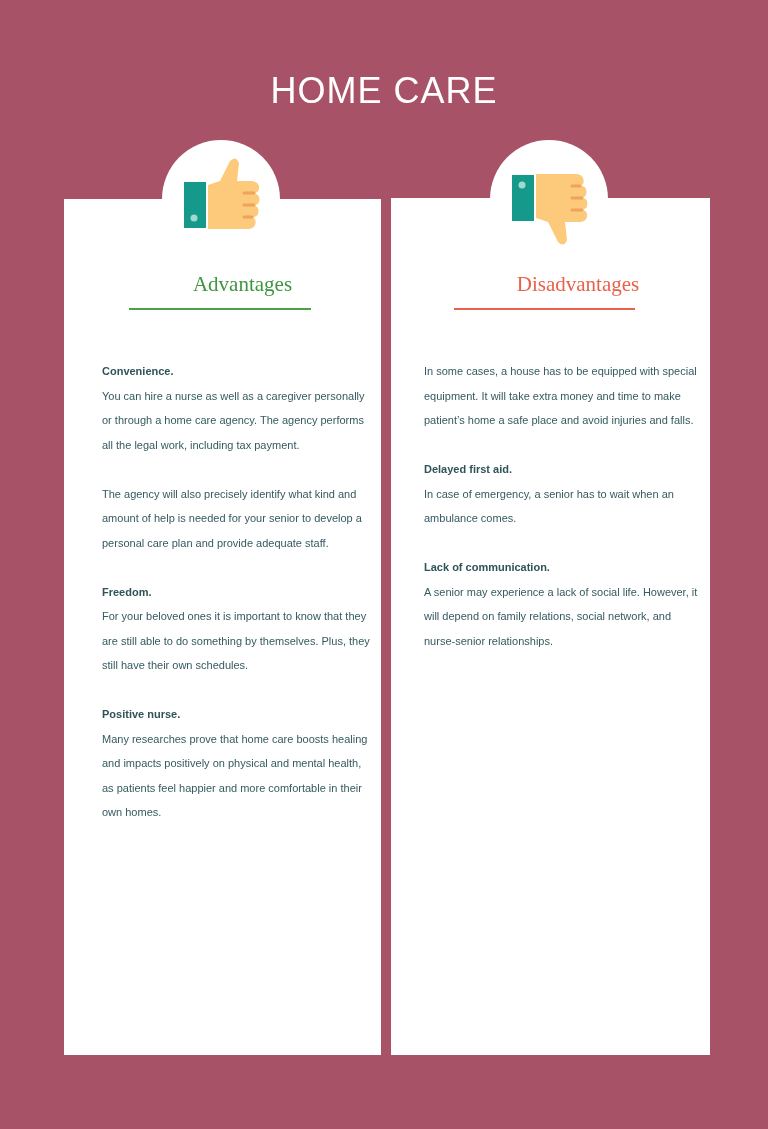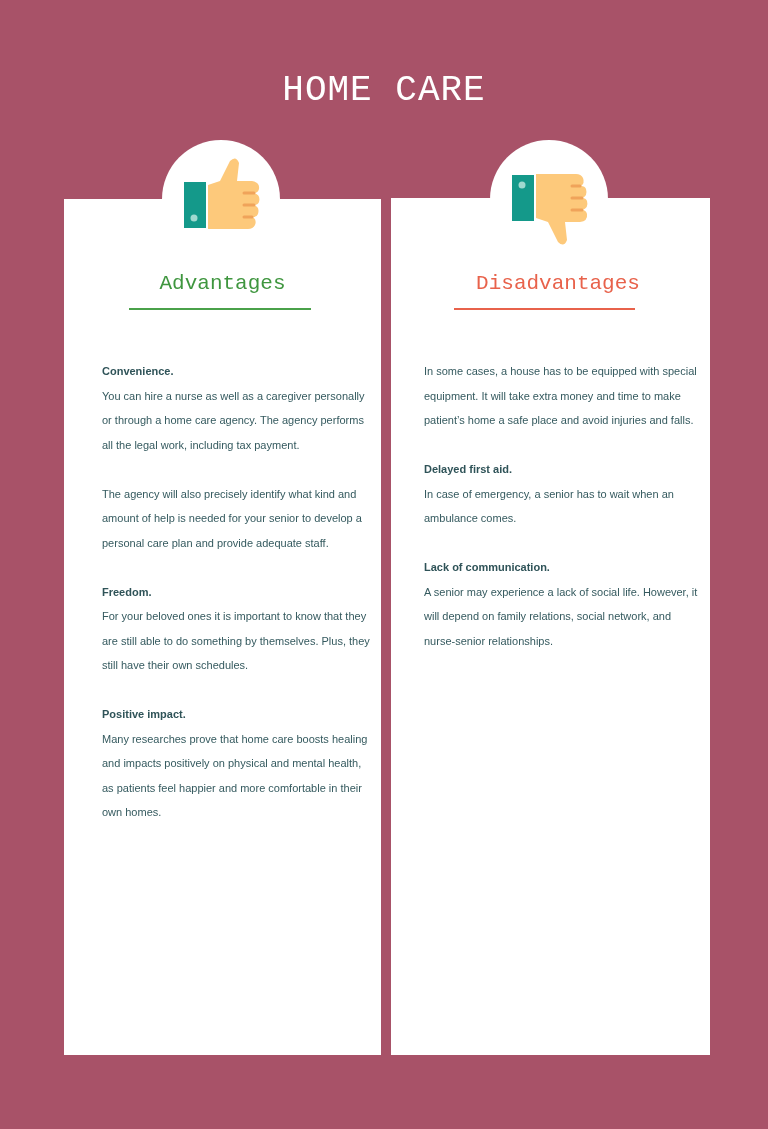--- a/index.html
+++ b/index.html
@@ -2,37 +2,37 @@
 <html><head>
 <meta charset="utf-8">
 <style>
   html, body { margin:0; padding:0; }
   body {
     width:768px; height:1129px; background:#a85268; position:relative; overflow:hidden;
     font-family:"Liberation Sans", sans-serif;
   }
   .title {
     position:absolute; left:0; top:70px; width:768px; text-align:center;
-    color:#ffffff; font-size:36px; letter-spacing:1px; font-family:Liberation Mono, monospace; font-weight:normal;
+    color:#ffffff; font-size:36px; letter-spacing:1px; font-family:Liberation Sans, sans-serif; font-weight:normal;
   }
   .card {
     position:absolute; top:199px; height:856px; background:#ffffff;
   }
   .card.left { left:64px; width:317px; }
   .card.right { left:391px; width:319px; top:198px; height:857px; }
   .bubble {
     position:absolute; width:118px; height:118px; border-radius:50%; background:#ffffff; top:140px;
   }
   .bubble.left { left:162px; }
   .bubble.right { left:490px; }
   .icon { position:absolute; }
   .icon.up { left:182px; top:155px; width:80px; height:80px; }
   .icon.down { left:510px; top:170px; width:80px; height:80px; }
   .heading {
-    position:absolute; text-align:center; font-size:21px; font-family:Liberation Mono, monospace;
+    position:absolute; text-align:center; font-size:21px; font-family:Liberation Serif, serif;margin-left:20px;
   }
   .heading.adv { left:64px; width:317px; top:272px; color:#3f963f; }
   .heading.dis { left:391px; width:334px; top:272px; color:#e8624b; }
   .rule { position:absolute; height:2px; top:308px; }
   .rule.adv { left:129px; width:182px; background:#4aa14a; }
   .rule.dis { left:454px; width:181px; background:#e8624b; }
   .content { position:absolute; top:334px; color:#355a5f; font-size:11px; line-height:24.5px;margin-top:25px; }
   .content.left { left:102px; width:270px; }
   .content.right { left:424px; width:280px; }
   .item { margin-bottom:24.5px; }
@@ -76,21 +76,21 @@
     <div class="item-body">You can hire a nurse as well as a caregiver personally or through a home care agency. The agency performs all the legal work, including tax payment.</div>
   </div>
   <div class="item">
     <div class="item-body">The agency will also precisely identify what kind and amount of help is needed for your senior to develop a personal care plan and provide adequate staff.</div>
   </div>
   <div class="item">
     <div class="item-title">Freedom.</div>
     <div class="item-body">For your beloved ones it is important to know that they are still able to do something by themselves. Plus, they still have their own schedules.</div>
   </div>
   <div class="item">
-    <div class="item-title">Positive impact.</div>
+    <div class="item-title">Positive nurse.</div>
     <div class="item-body">Many researches prove that home care boosts healing and impacts positively on physical and mental health, as patients feel happier and more comfortable in their own homes.</div>
   </div>
 </div>
 
 <div class="content right">
   <div class="item">
     <div class="item-body">In some cases, a house has to be equipped with special equipment. It will take extra money and time to make patient’s home a safe place and avoid injuries and falls.</div>
   </div>
   <div class="item">
     <div class="item-title">Delayed first aid.</div>

